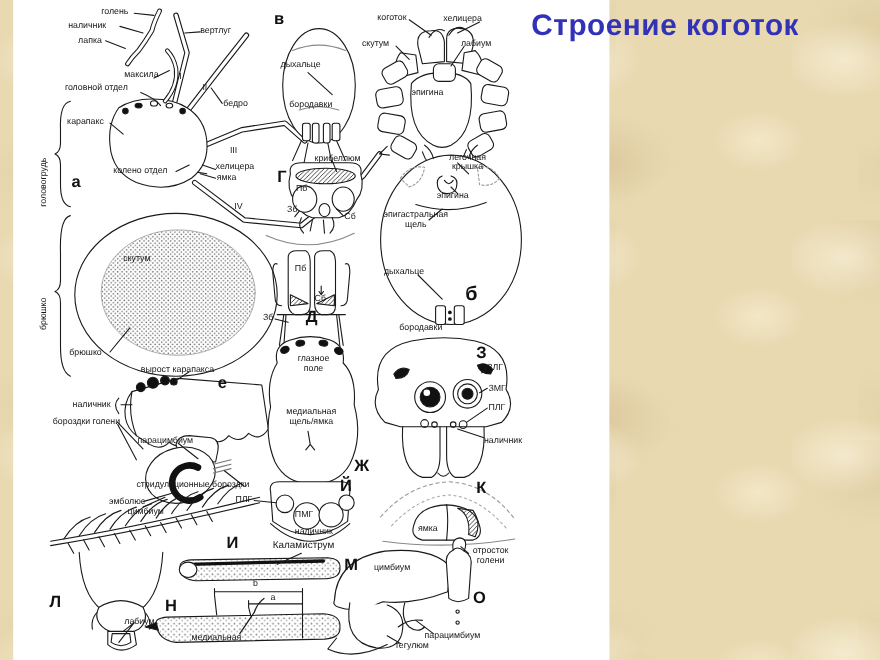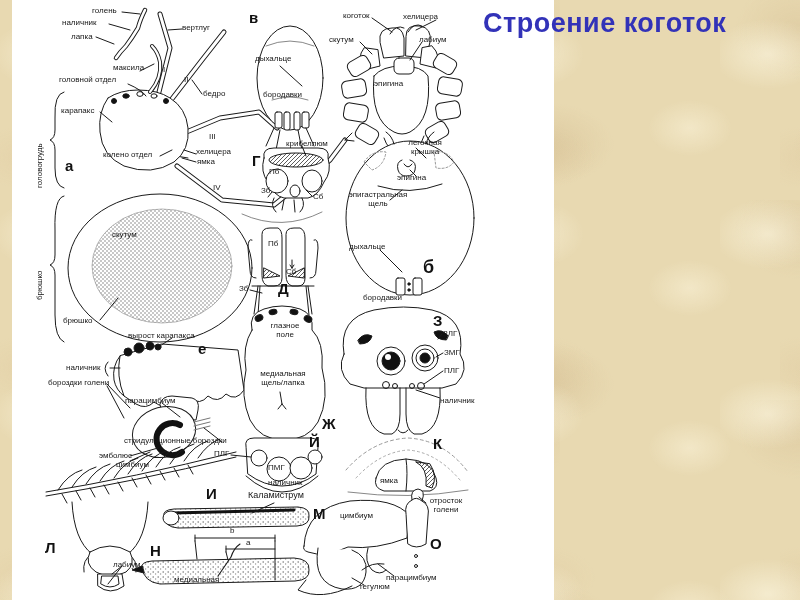--- a/index.html
+++ b/index.html
@@ -321,21 +321,21 @@
     <span class="lb" style="left:116px;top:332px">вырост карапакса</span>
     <span class="fl" style="left:186px;top:341px">е</span>
     <span class="lb" style="left:54px;top:364px">наличник</span>
     <span class="lb" style="left:36px;top:379px">бороздки голени</span>
     <span class="lb" style="left:113px;top:397px">парацимбиум</span>
     <span class="lb" style="left:112px;top:437px">стридуляционные бороздки</span>
     <span class="lb" style="left:87px;top:452px">эмболюс</span>
     <span class="lb" style="left:104px;top:461px">цимбиум</span>
 
     <span class="lb wrap" style="left:250px;top:322px;width:46px">глазное поле</span>
-    <span class="lb wrap" style="left:239px;top:370px;width:64px">медиальная щель/лапка</span>
+    <span class="lb wrap" style="left:239px;top:370px;width:64px">медиальная щель/ямка</span>
     <span class="fl" style="left:310px;top:416px">Ж</span>
 
     <span class="fl" style="left:421px;top:313px">З</span>
     <span class="lb" style="left:431px;top:330px">ЗЛГ</span>
     <span class="lb" style="left:432px;top:349px">ЗМГ</span>
     <span class="lb" style="left:432px;top:367px">ПЛГ</span>
     <span class="lb" style="left:428px;top:397px">наличник</span>
 
     <span class="lb" style="left:202px;top:450px">ПЛГ</span>
     <span class="lb" style="left:256px;top:464px">ПМГ</span>

